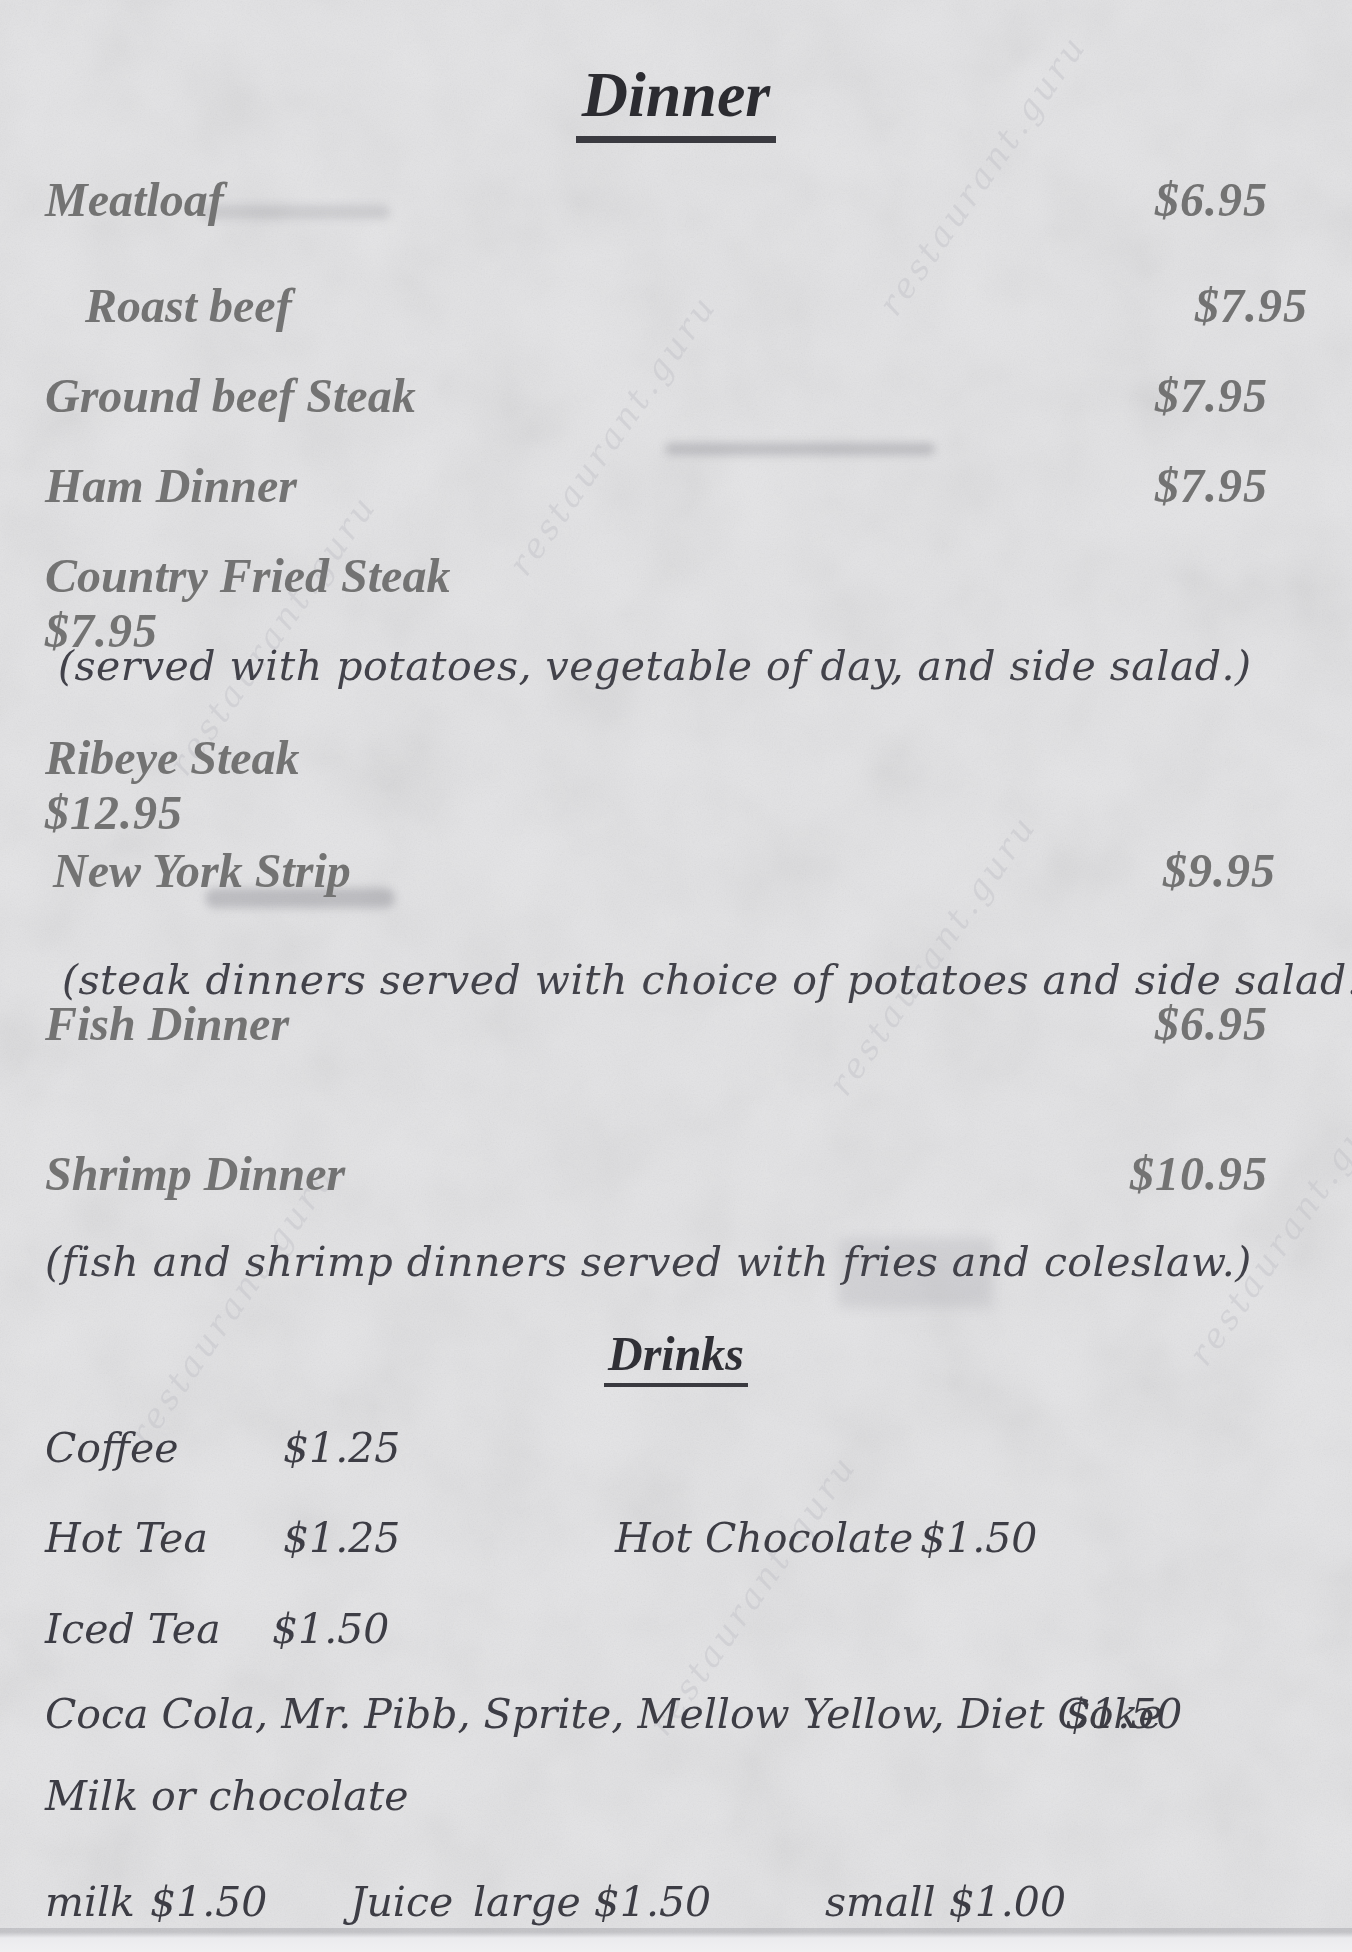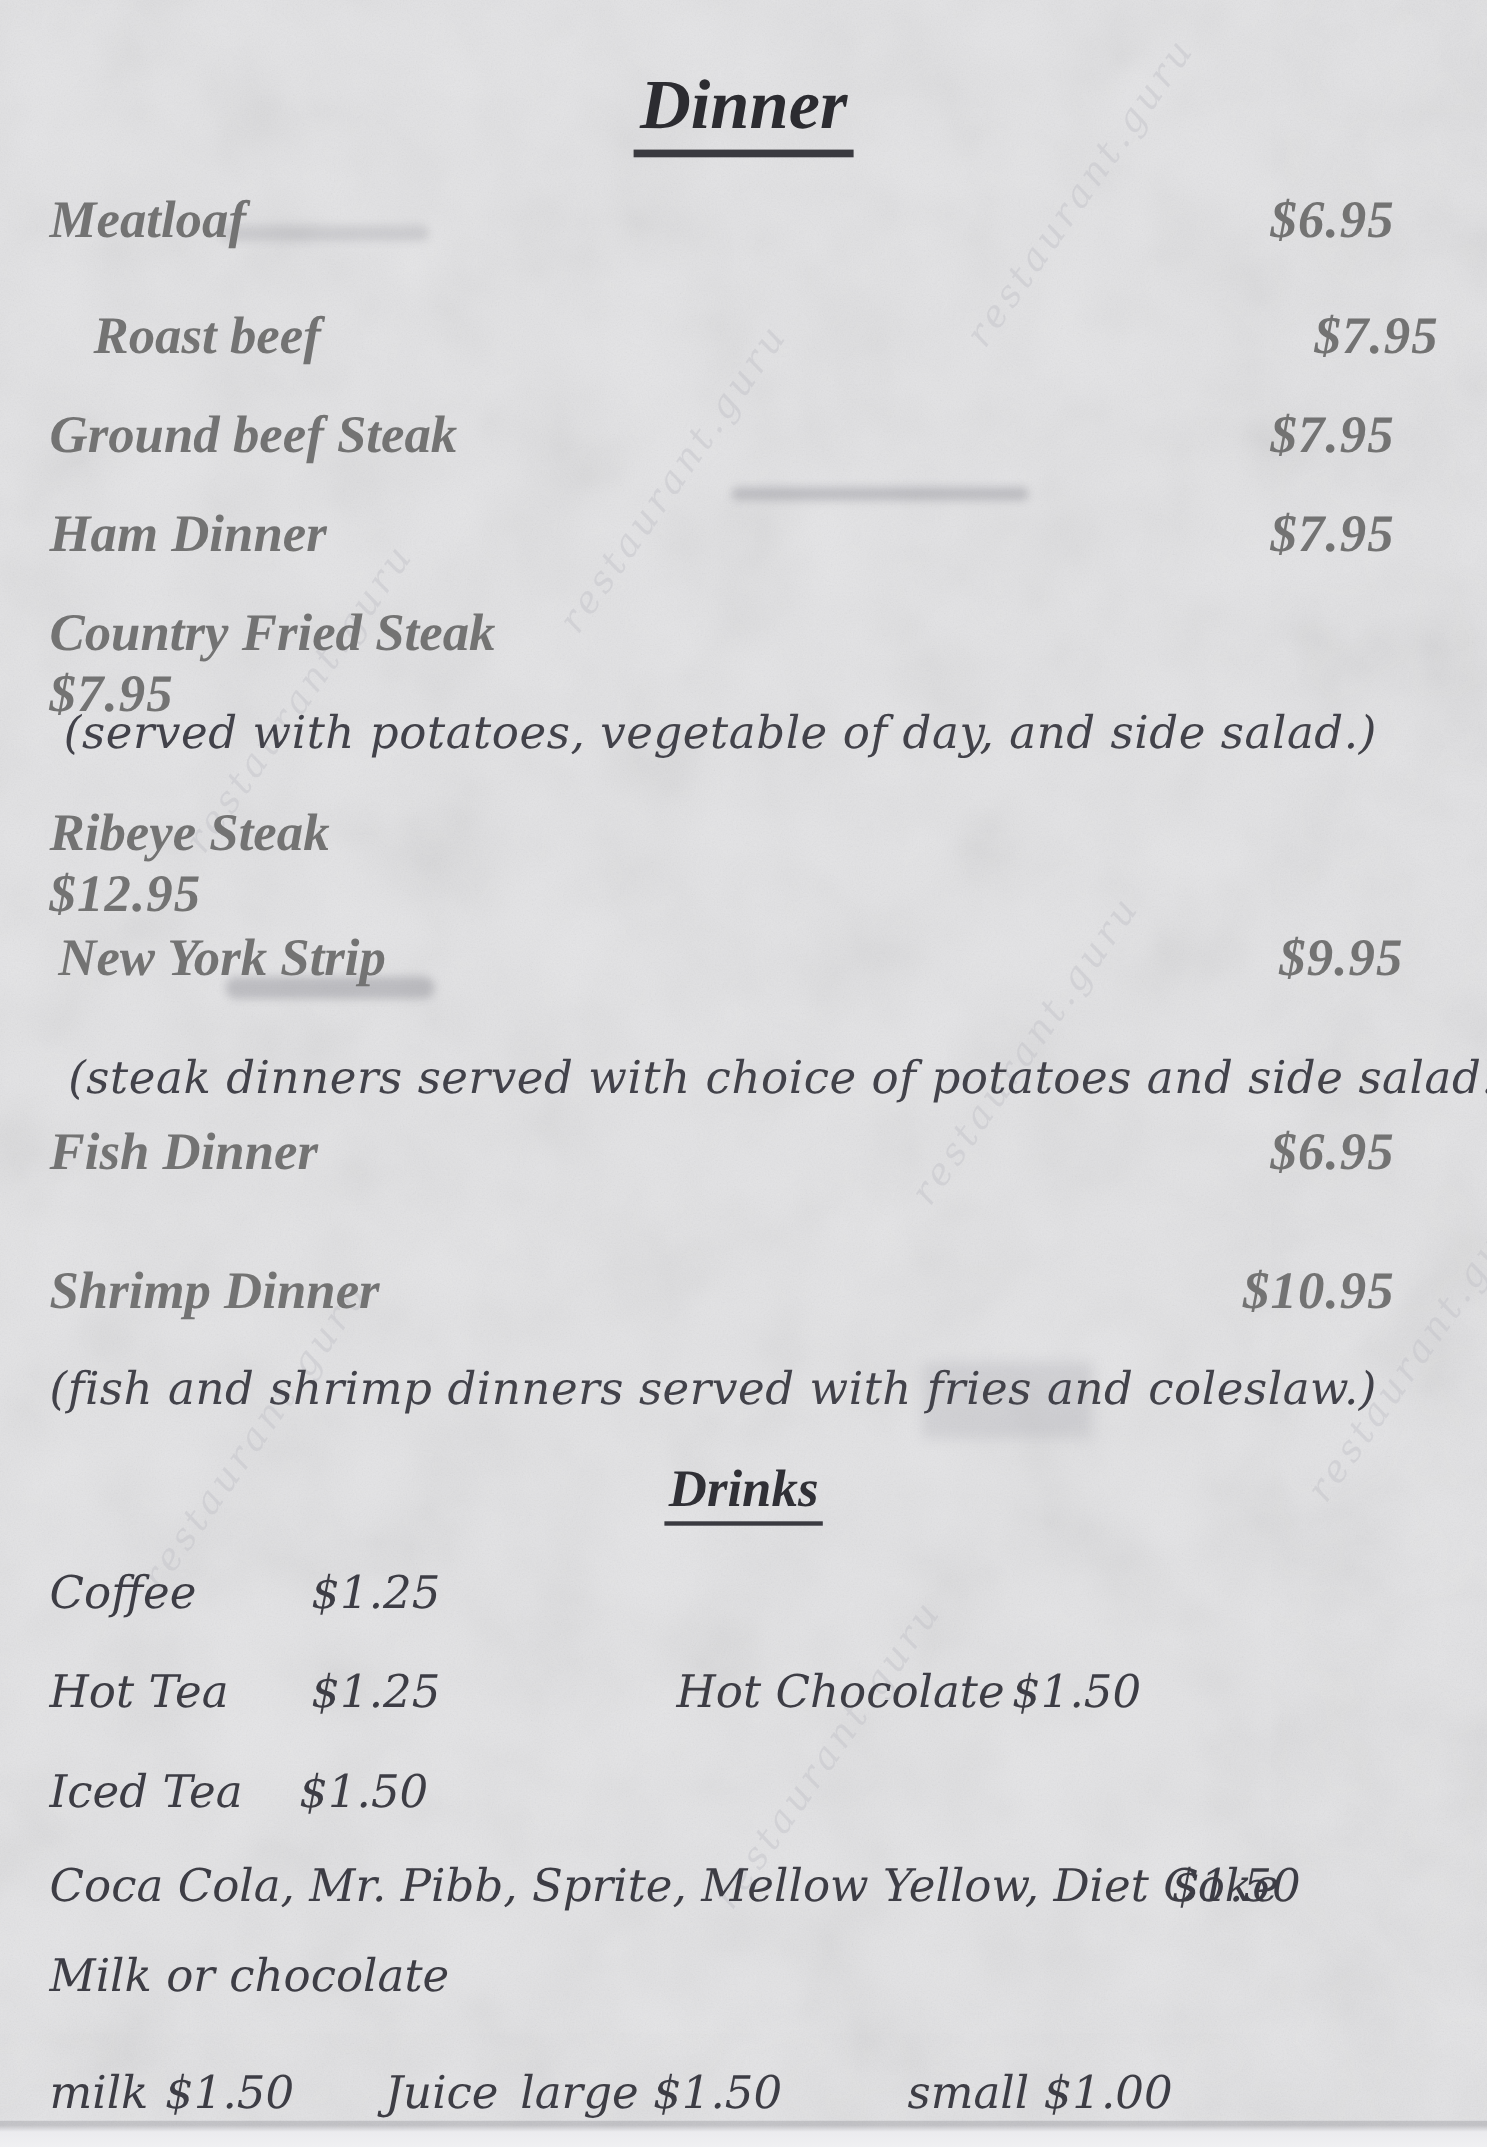--- a/index.html
+++ b/index.html
@@ -151,21 +151,21 @@
     <span class="item-name">Ribeye Steak</span>
     <span class="item-price">$12.95</span>
   </div>
   <div class="row" style="top:843px; padding-left:8px;">
     <span class="item-name">New York Strip</span>
     <span class="item-price">$9.95</span>
   </div>
 
   <div class="note" style="left:62px; top:956px;">(steak dinners served with choice of potatoes and side salad.)</div>
 
-  <div class="row" style="top:1020px;gap:28px;">
+  <div class="row" style="top:996px;gap:28px;">
     <span class="item-name">Fish Dinner</span>
     <span class="item-price">$6.95</span>
   </div>
   <div class="row" style="top:1146px;">
     <span class="item-name">Shrimp Dinner</span>
     <span class="item-price">$10.95</span>
   </div>
 
   <div class="note" style="left:45px; top:1238px;">(fish and shrimp dinners served with fries and coleslaw.)</div>
 

